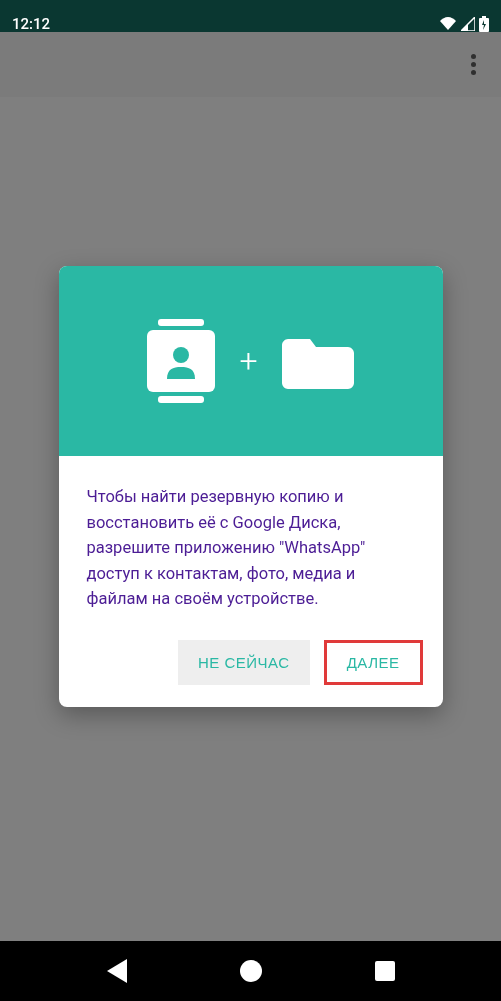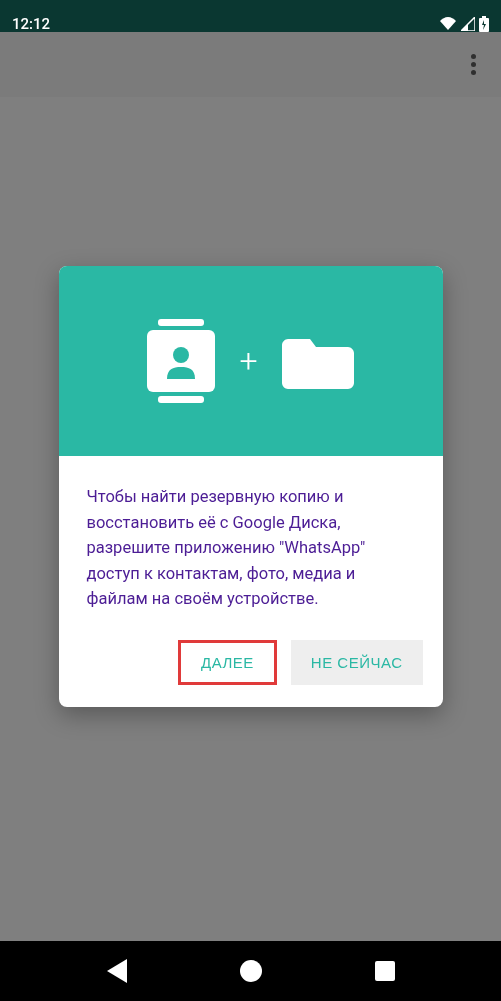--- a/index.html
+++ b/index.html
@@ -234,22 +234,22 @@
       </div>
       <div class="plus-icon">+</div>
       <svg class="folder-icon" viewBox="0 0 72 56" fill="#fff">
         <path d="M6 6 L28 6 L34 14 L66 14 C69 14 72 17 72 20 L72 50 C72 53 69 56 66 56 L6 56 C3 56 0 53 0 50 L0 12 C0 9 3 6 6 6 Z"></path>
       </svg>
     </div>
     <div class="dialog-body">
       <p class="dialog-text">Чтобы найти резервную копию и восстановить её с Google Диска, разрешите приложению "WhatsApp" доступ к контактам, фото, медиа и файлам на своём устройстве.</p>
     </div>
     <div class="dialog-actions">
+      <button class="btn btn-secondary">НЕ СЕЙЧАС</button>
       <button class="btn btn-primary">ДАЛЕЕ</button>
-      <button class="btn btn-secondary">НЕ СЕЙЧАС</button>
     </div>
   </div>
 </div>
 
 <div class="nav-bar">
   <div class="nav-back"></div>
   <div class="nav-home"></div>
   <div class="nav-recent"></div>
 </div>
 

